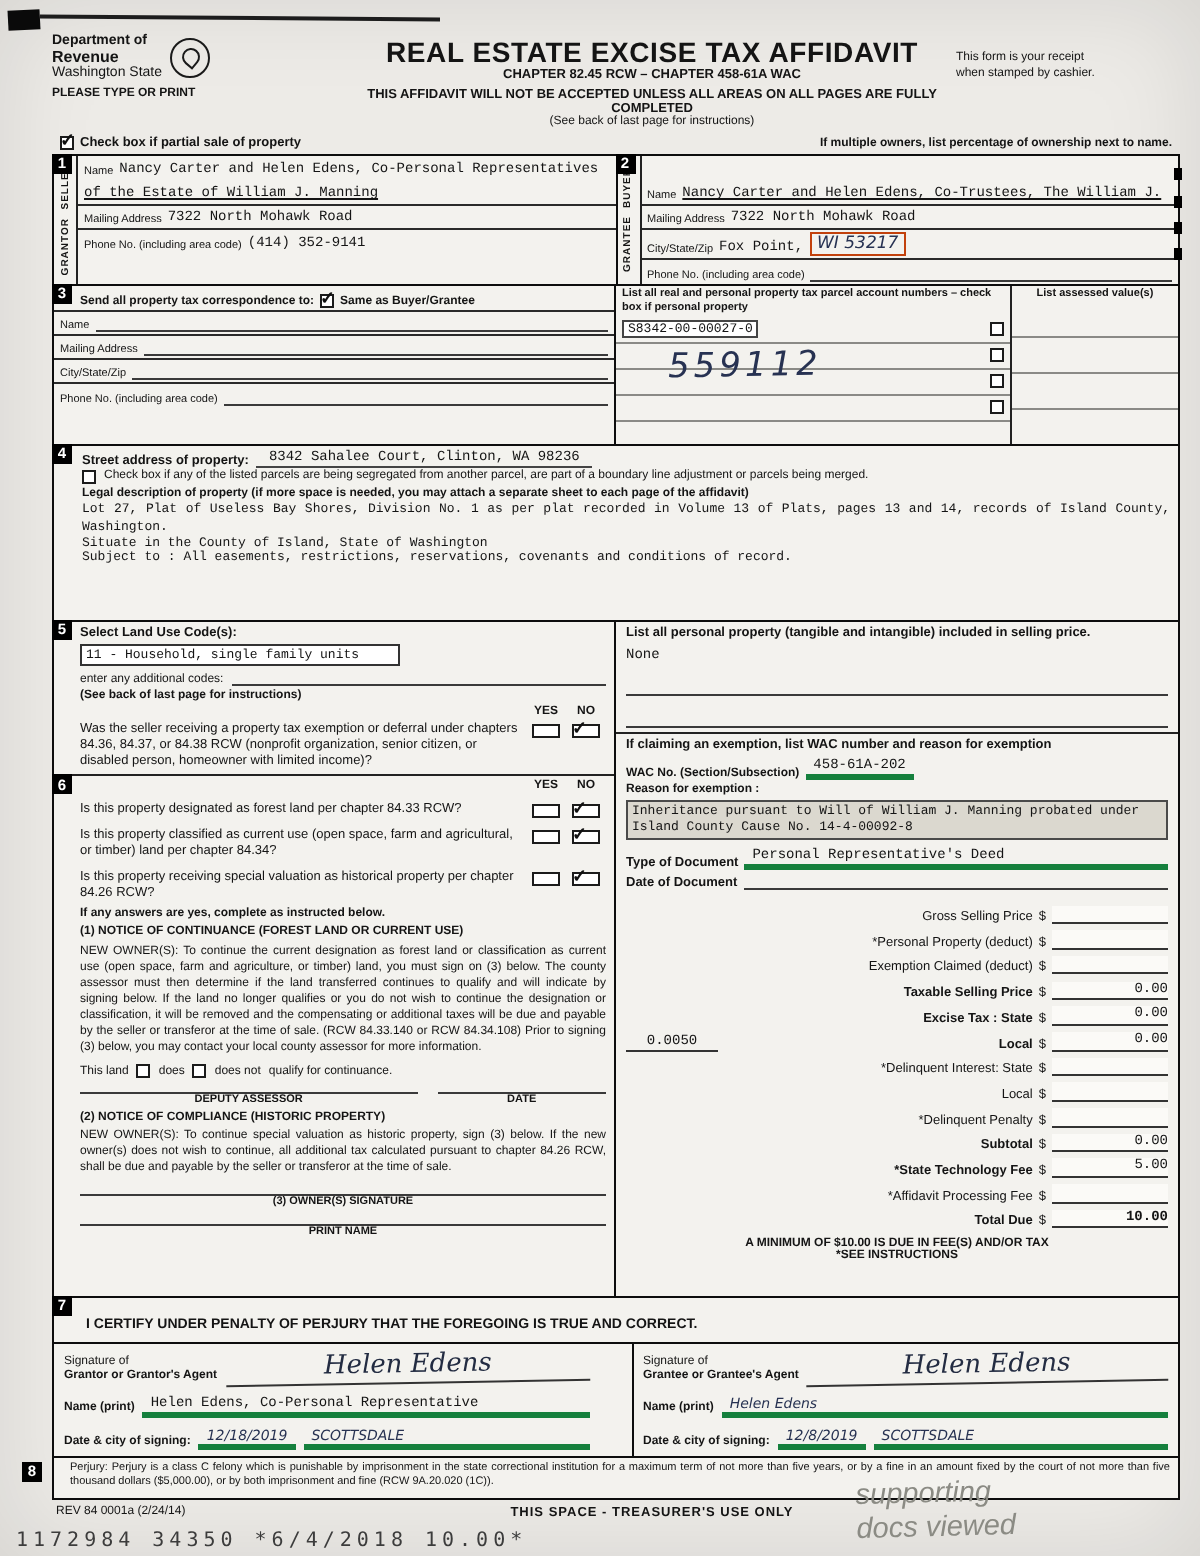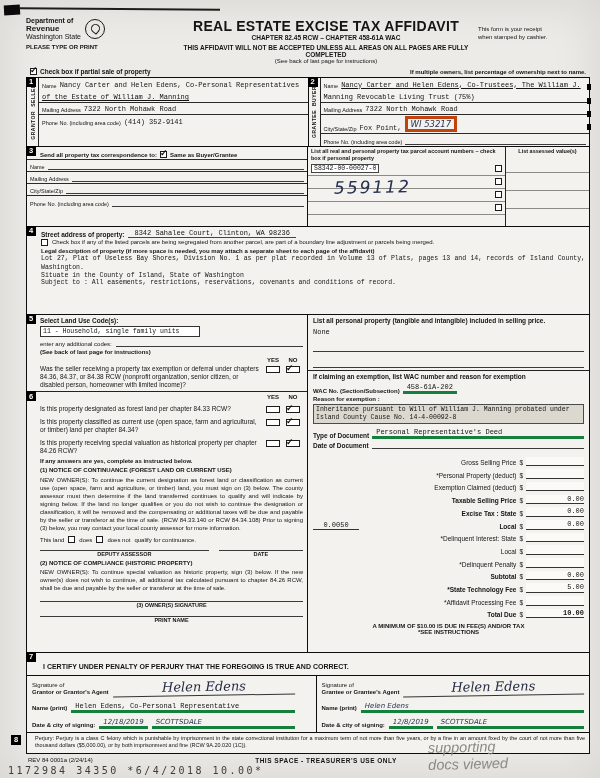--- a/index.html
+++ b/index.html
@@ -36,21 +36,21 @@
   .party{flex:1;display:flex;position:relative;}
   .party.buyer{border-left:1.5px solid #0d0d0d;}
   .side{width:12px;border-right:1px solid #222;display:flex;flex-direction:column;align-items:center;justify-content:center;gap:4px;}
   .vlabel{writing-mode:vertical-rl;transform:rotate(180deg);font-size:5px;font-weight:bold;letter-spacing:.5px;}
   .fields{flex:1;display:flex;flex-direction:column;}
   .frow{border-bottom:1px solid #2a2a2a;padding:1px 3px;min-height:12px;display:flex;align-items:flex-end;gap:3px;flex-wrap:wrap;}
   .frow.tall{min-height:25px;}
   .frow:last-child{border-bottom:none;}
   .flabel{font-size:5.5px;white-space:nowrap;}
   .fval{font-size:7px;}
-  .handbox{border:3px solid #c2410c;padding:0 3px;font-size:8.5px;}
+  .handbox{border:1px solid #c2410c;padding:0 3px;font-size:8.5px;}
   .edge-dot{position:absolute;right:-2px;width:4px;height:6px;background:#000;}
   
   .sec3{display:flex;border-top:1.5px solid #0d0d0d;position:relative;min-height:80px;}
   .sec3-left{width:50%;display:flex;flex-direction:column;border-right:1.5px solid #0d0d0d;}
   .sec3-right{width:50%;display:flex;position:relative;}
   .parcel-col{flex:1;position:relative;display:flex;flex-direction:column;}
   .parcel-row{display:flex;align-items:center;gap:4px;padding:1px 3px;min-height:13px;border-bottom:1px solid #8a8a86;}
   .parcel-row:last-child{border-bottom:none;}
   .parcel-box{border:1px solid #444;background:#fff;padding:0 2px;font-size:6.5px;}
   .assessed-col{width:84px;border-left:1px solid #222;display:flex;flex-direction:column;}
@@ -188,21 +188,20 @@
           <span class="edge-dot" style="top:33px;"></span>
           <span class="edge-dot" style="top:46px;"></span>
           <div class="side">
             <span class="vlabel">BUYER</span>
             <span class="vlabel">GRANTEE</span>
           </div>
           <div class="fields">
             <div class="frow tall">
               <span class="flabel">Name</span>
               <span class="fval mono" style="text-decoration:underline;">Nancy Carter and Helen Edens, Co-Trustees, The William J.</span>
-              <span class="fval mono" style="width:100%;">Manning Revocable Living Trust (75%)</span>
             </div>
             <div class="frow">
               <span class="flabel">Mailing Address</span>
               <span class="fval mono">7322 North Mohawk Road</span>
             </div>
             <div class="frow">
               <span class="flabel">City/State/Zip</span>
               <span class="fval mono">Fox Point,</span>
               <span class="hand handbox">WI 53217</span>
             </div>

